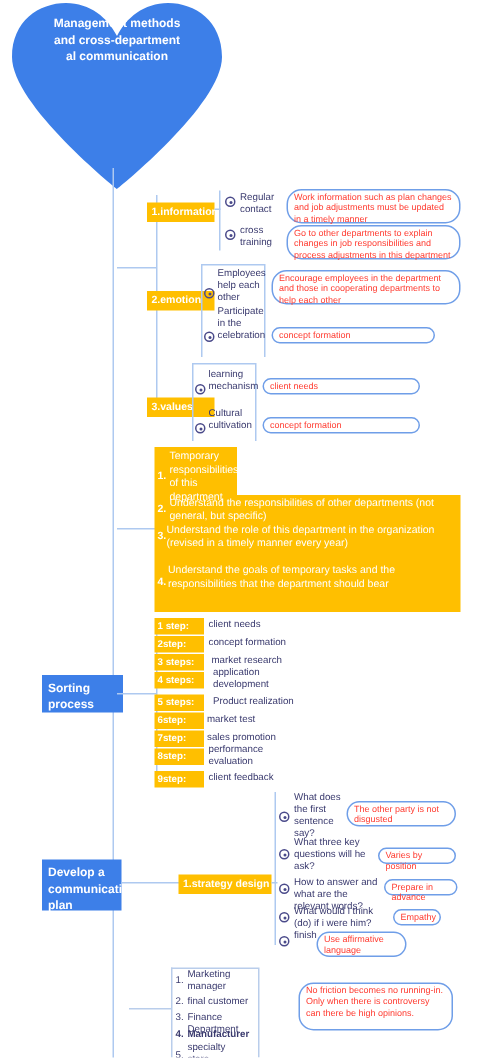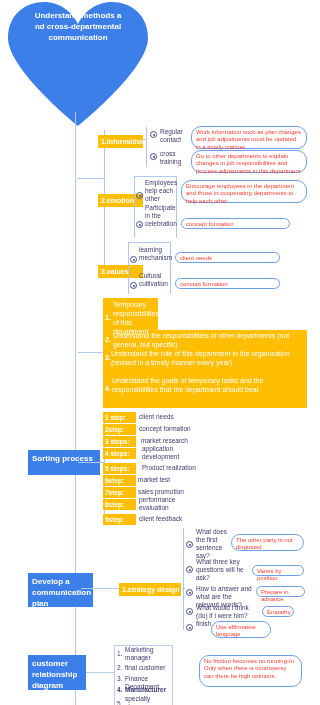--- a/index.html
+++ b/index.html
@@ -83,21 +83,21 @@
 </style>
 </head>
 <body>
 
 <div class="canvas">
 
   <div class="heart-wrap">
     <svg class="heart-svg" width="148" height="128" viewBox="0 0 148 128">
       <path d="M74 126 C 74 126, 4 70, 4 38 C 4 14, 22 2, 40 2 C 56 2, 68 12, 74 24 C 80 12, 92 2, 108 2 C 126 2, 144 14, 144 38 C 144 70, 74 126, 74 126 Z" fill="#3d7fe8"></path>
     </svg>
-    <div class="heart-text">Understand methods and cross-departmental communication</div>
+    <div class="heart-text">Management methods and cross-departmental communication</div>
   </div>
 
   <div class="vline" style="left:75px;top:112px;height:600px;"></div>
 
 
   <div class="vline" style="left:104px;top:130px;height:148px;"></div>
   <div class="hline" style="left:78px;top:178px;width:26px;"></div>
 
   <div class="orange-box" style="left:98px;top:135px;width:45px;">
     <span>1.information</span>
@@ -157,21 +157,21 @@
 
   <div class="resp-num" style="left:105px;top:336px;">2.</div>
   <div class="resp-txt" style="left:113px;top:331px;width:192px;">Understand the responsibilities of other departments (not general, but specific)</div>
 
   <div class="resp-num" style="left:105px;top:354px;">3.</div>
   <div class="resp-txt" style="left:111px;top:349px;width:194px;">Understand the role of this department in the organization (revised in a timely manner every year)</div>
 
   <div class="resp-num" style="left:105px;top:385px;">4.</div>
   <div class="resp-txt" style="left:112px;top:376px;width:192px;">Understand the goals of temporary tasks and the responsibilities that the department should bear</div>
 
-  <div class="blue-box" style="left:28px;top:450px;width:72px;height:25px;">
+  <div class="blue-box" style="left:28px;top:450px;width:54px;height:25px;">
     <span>Sorting process</span>
   </div>
   <div class="hline" style="left:78px;top:462px;width:26px;"></div>
   <div class="vline" style="left:104px;top:412px;height:104px;"></div>
 
   <div class="step-tag" style="left:103px;top:412px;width:33px;">1 step:</div>
   <div class="step-txt" style="left:139px;top:413px;">client needs</div>
 
   <div class="step-tag" style="left:103px;top:424px;width:33px;">2step:</div>
   <div class="step-txt" style="left:139px;top:425px;">concept formation</div>
@@ -190,21 +190,21 @@
 
   <div class="step-tag" style="left:103px;top:487px;width:33px;">7step:</div>
   <div class="step-txt" style="left:138px;top:488px;">sales promotion</div>
 
   <div class="step-tag" style="left:103px;top:499px;width:33px;">8step:</div>
   <div class="step-txt" style="left:139px;top:496px;width:40px;">performance evaluation</div>
 
   <div class="step-tag" style="left:103px;top:514px;width:33px;">9step:</div>
   <div class="step-txt" style="left:139px;top:515px;">client feedback</div>
 
-  <div class="blue-box" style="left:28px;top:573px;width:65px;height:34px;">
+  <div class="blue-box" style="left:28px;top:573px;width:53px;height:34px;">
     <span>Develop a communication plan</span>
   </div>
   <div class="hline" style="left:81px;top:588px;width:40px;"></div>
 
   <div class="orange-box" style="left:119px;top:583px;width:62px;">
     <span>1.strategy design</span>
   </div>
 
   <div class="vline" style="left:183px;top:528px;height:102px;"></div>
   <div class="hline" style="left:181px;top:588px;width:4px;"></div>
@@ -222,23 +222,20 @@
   <div class="bubble" style="left:256px;top:586px;width:49px;height:11px;">Prepare in advance</div>
 
   <div class="dot" style="left:186px;top:608px;"></div>
   <div class="leaf" style="left:196px;top:604px;width:62px;">What would i think (do) if i were him?</div>
   <div class="bubble" style="left:262px;top:606px;width:32px;height:11px;">Empathy</div>
 
   <div class="dot" style="left:186px;top:624px;"></div>
   <div class="leaf" style="left:196px;top:620px;width:14px;">finish</div>
   <div class="bubble" style="left:211px;top:621px;width:60px;height:17px;">Use affirmative language</div>
 
-  <div class="blue-box" style="left:28px;top:655px;width:58px;height:35px;">
-    <span>customer relationship diagram</span>
-  </div>
   <div class="hline-b" style="left:86px;top:672px;width:28px;"></div>
   <div class="vline-b" style="left:114px;top:645px;height:60px;"></div>
   <div class="hline-b" style="left:114px;top:645px;width:58px;"></div>
   <div class="vline-b" style="left:172px;top:645px;height:60px;"></div>
 
   <div class="leaf-num" style="position:absolute;left:117px;top:650px;">1.</div>
   <div class="leaf" style="left:125px;top:646px;width:46px;">Marketing manager</div>
 
   <div class="leaf-num" style="position:absolute;left:117px;top:664px;">2.</div>
   <div class="leaf" style="left:125px;top:664px;width:46px;">final customer</div>

